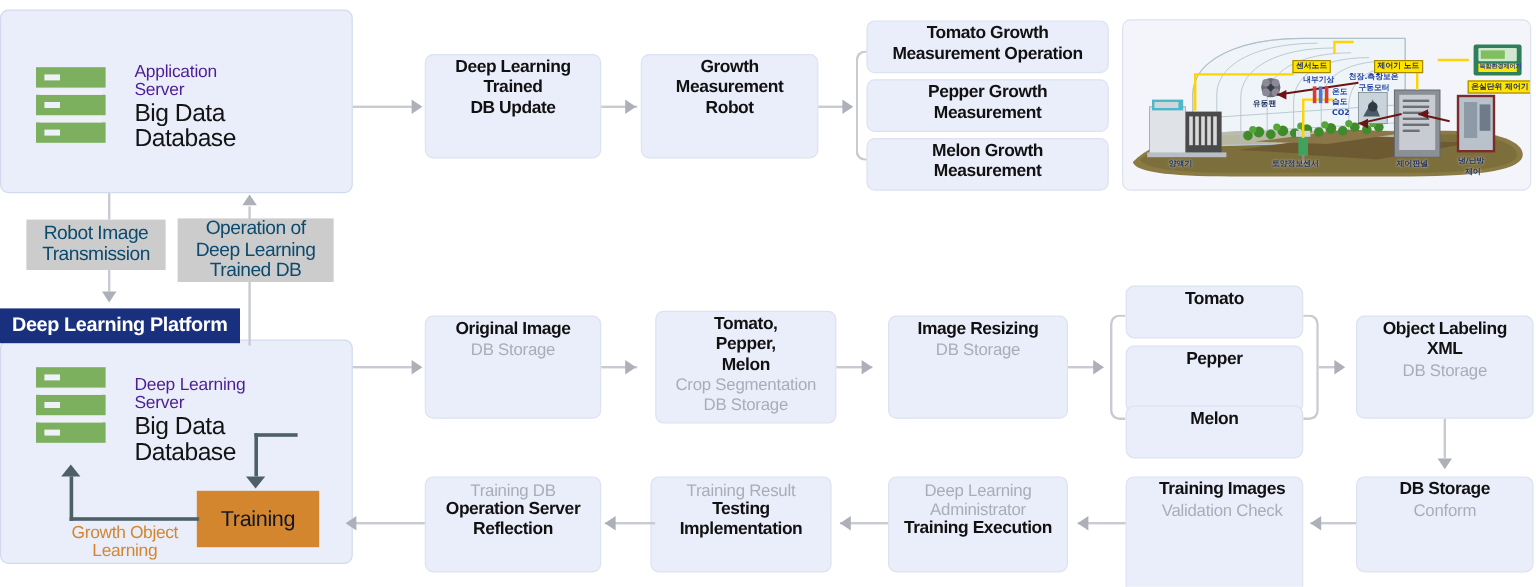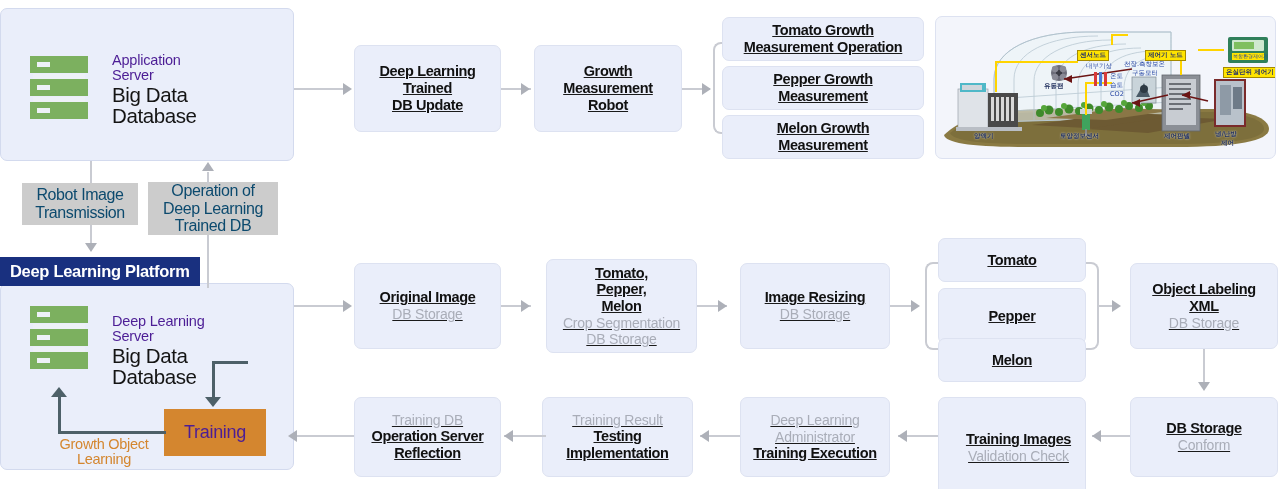--- a/index.html
+++ b/index.html
@@ -72,25 +72,24 @@
 
   
   .fbox {
     position: absolute;
     background: #eaeefa;
     border: 1px solid #dde2f1;
     border-radius: 7px;
     display: flex;
     flex-direction: column;
     align-items: center;
-    justify-content: center;
+    justify-content: flex-start;
     text-align: center;
     line-height: 1.16;
     padding: 2px 4px;
-    text-decoration: underline;
   }
   .fbox .b  { font-weight: bold; font-size: 14.5px; color: #111111; letter-spacing: -0.35px; }
   .fbox .g  { font-weight: 400;  font-size: 14px;   color: #a9adb8; letter-spacing: -0.2px; }
 
   
   .note {
     position: absolute;
     background: #cccccc;
     display: flex; align-items: center; justify-content: center;
     text-align: center;
@@ -98,21 +97,21 @@
     color: #0c4a6e;
     line-height: 1.1;
     letter-spacing: -0.4px;
   }
 
   
   .training-box {
     position: absolute;
     background: #d4862f;
     display: flex; align-items: center; justify-content: center;
-    color: #4c1d95;
+    color: #0f172a;
     font-size: 18px;
     letter-spacing: -0.3px;
   }
   .orange-label {
     position: absolute;
     color: #d4862f;
     font-size: 14.5px;
     text-align: center;
     line-height: 1.12;
     letter-spacing: -0.3px;
@@ -174,21 +173,21 @@
     font-size: 6.5px;
     white-space: nowrap;
     text-align: center;
     line-height: 1.2;
     font-family: "DejaVu Sans", sans-serif;
     text-shadow: 0 0 2px rgba(255,255,255,0.8);
   }
   .kr-blue {
     position: absolute;
     color: #1f3fa0;
-    font-weight: normal;
+    font-weight: bold;
     font-size: 6.5px;
     white-space: nowrap;
     text-align: right;
     line-height: 1.2;
     font-family: "DejaVu Sans", sans-serif;
   }
 </style>
 </head>
 <body>
 

